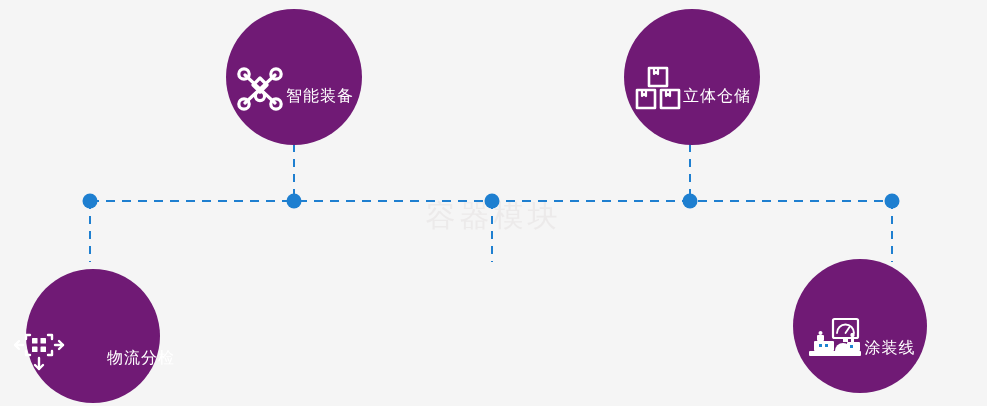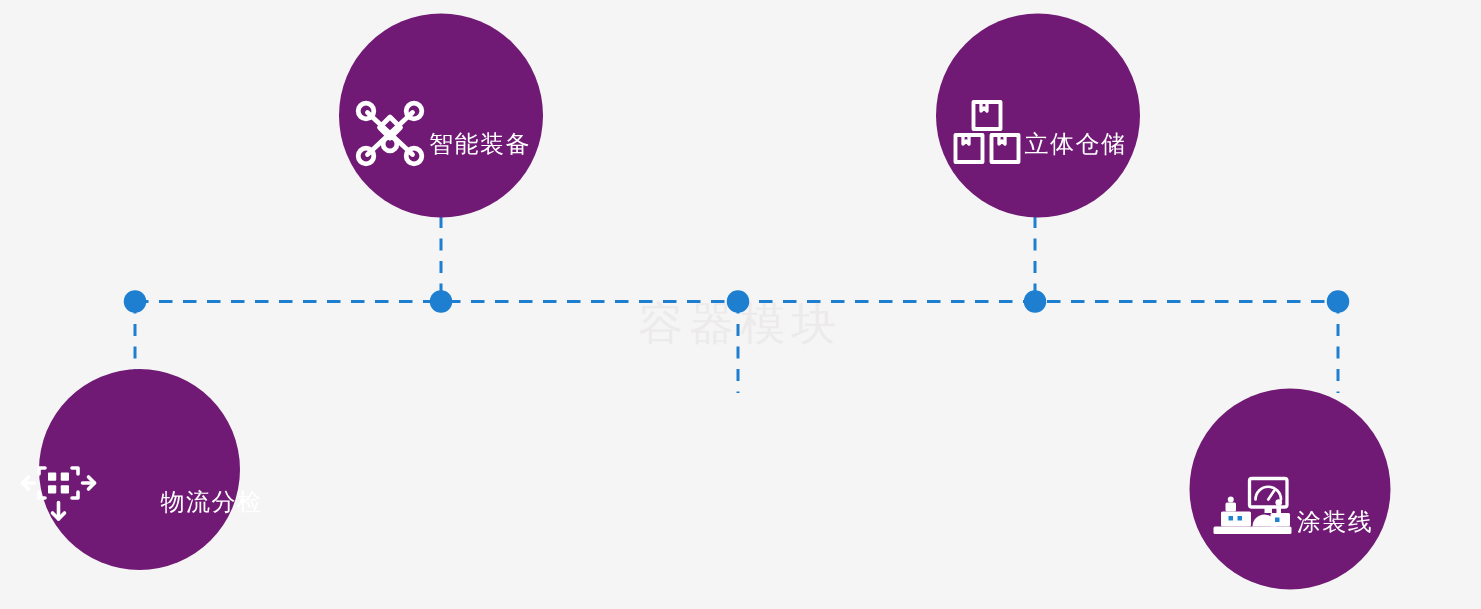--- a/index.html
+++ b/index.html
@@ -149,21 +149,21 @@
           <path d="M9 25 v6 l2 -2 l2 2 v-6" stroke-width="2.2"></path>
 
           <rect x="28" y="25" width="18" height="18"></rect>
           <path d="M33 25 v6 l2 -2 l2 2 v-6" stroke-width="2.2"></path>
         </g>
       </svg>
     </span>
     <span class="bubble-label">立体仓储</span>
   </div>
 
-  <div class="bubble bottom" style="left:93px; top:313px;gap:40px;">
+  <div class="bubble bottom" style="left:93px; top:336px;gap:40px;">
     <span class="icon-wrap">
       <svg width="56" height="48" viewBox="0 0 56 48">
         <g fill="none" stroke="#ffffff" stroke-width="2.4" stroke-linecap="round" stroke-linejoin="round">
 
           <path d="M19 10 h-4 v4"></path>
           <path d="M37 10 h4 v4"></path>
           <path d="M19 30 h-4 v-4"></path>
           <path d="M37 30 h4 v-4"></path>
 
           <path d="M12 20 h-8"></path>

